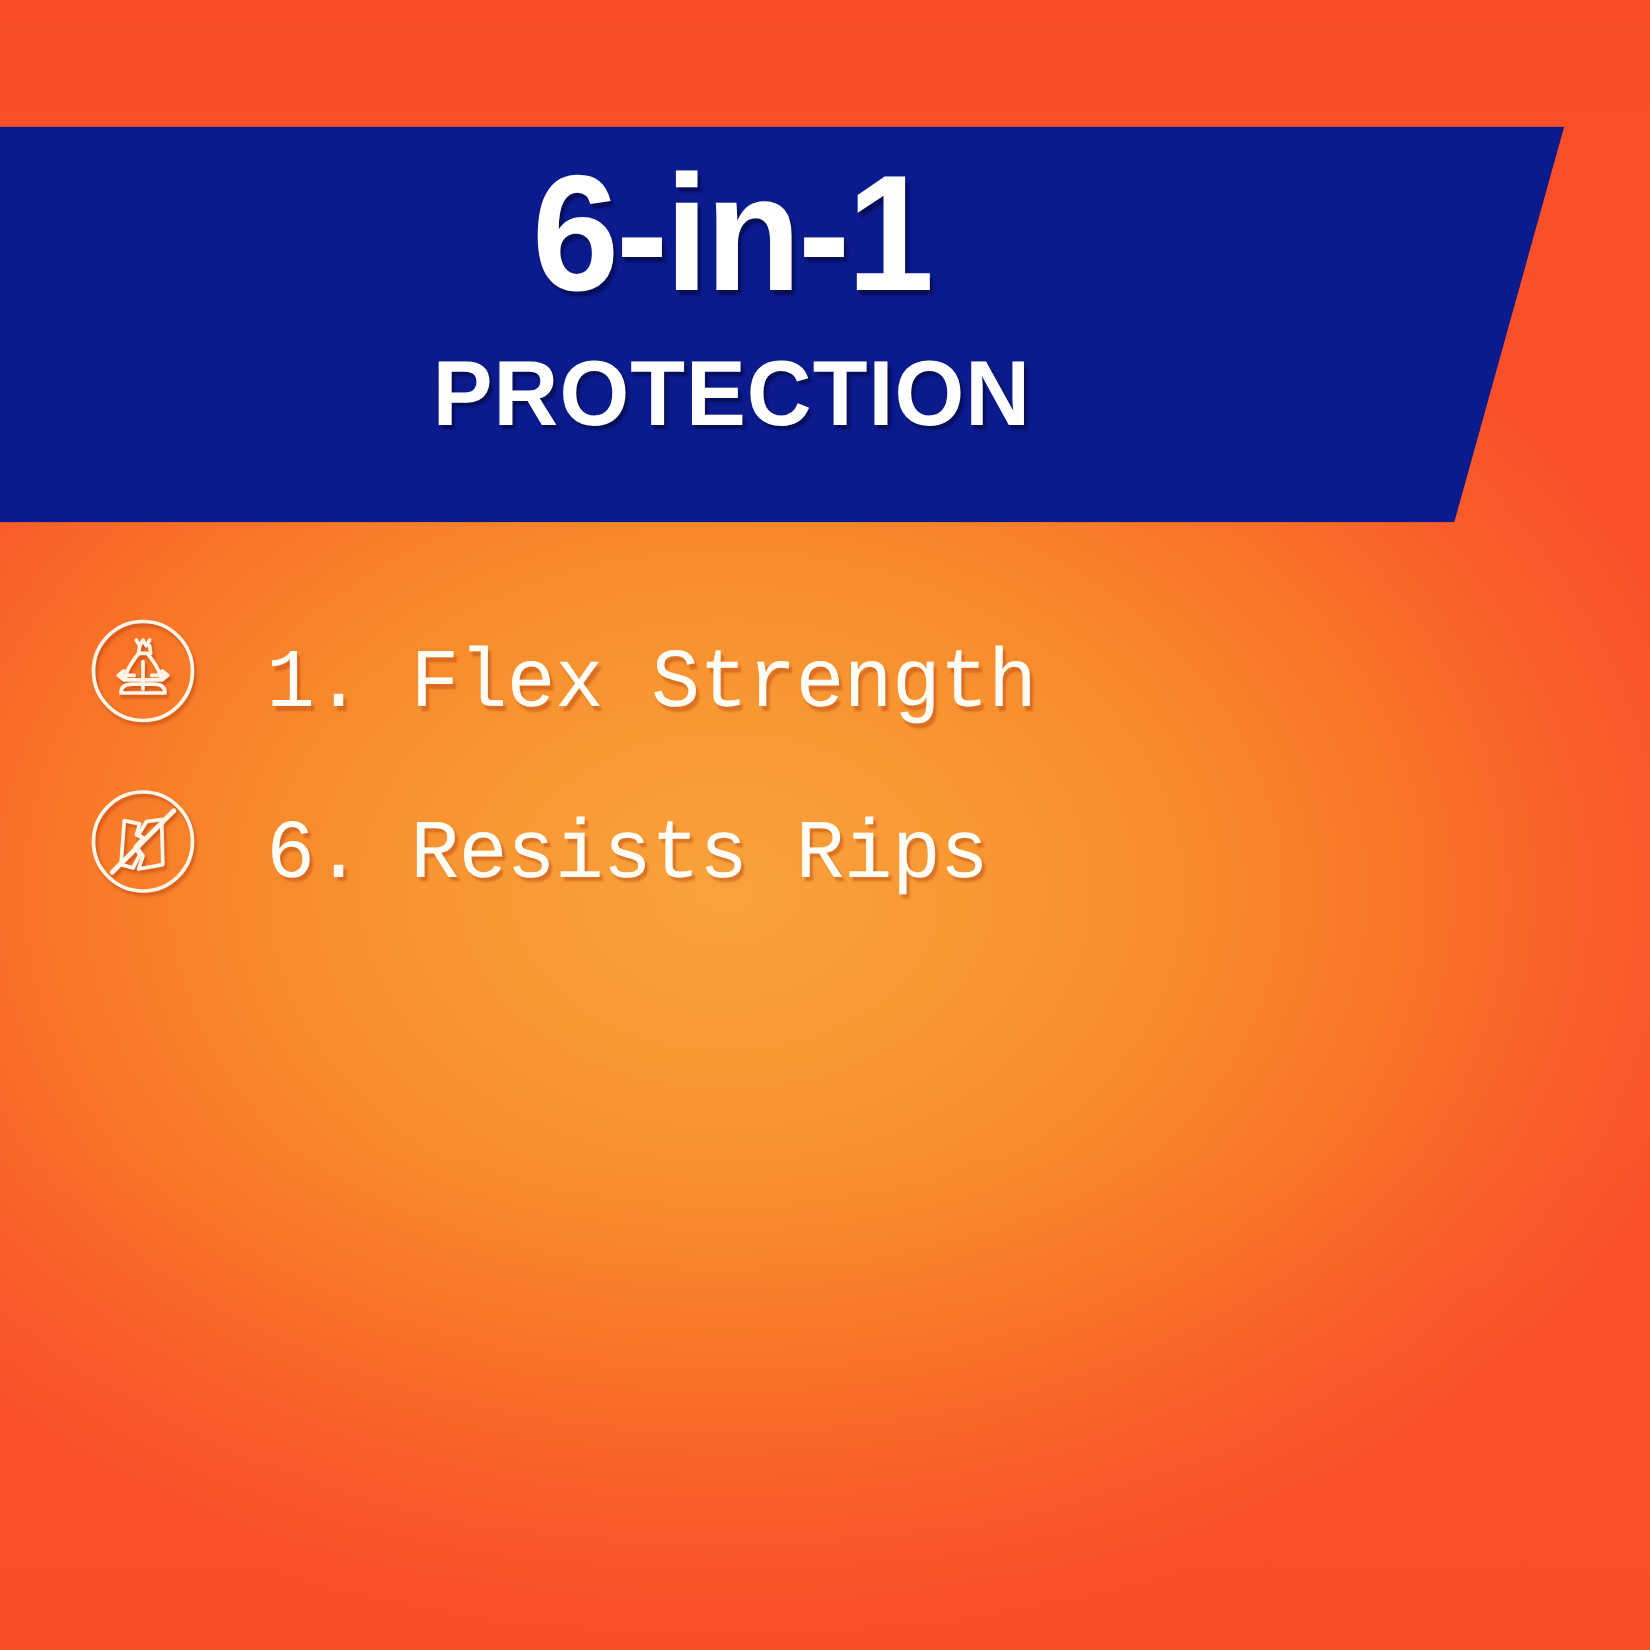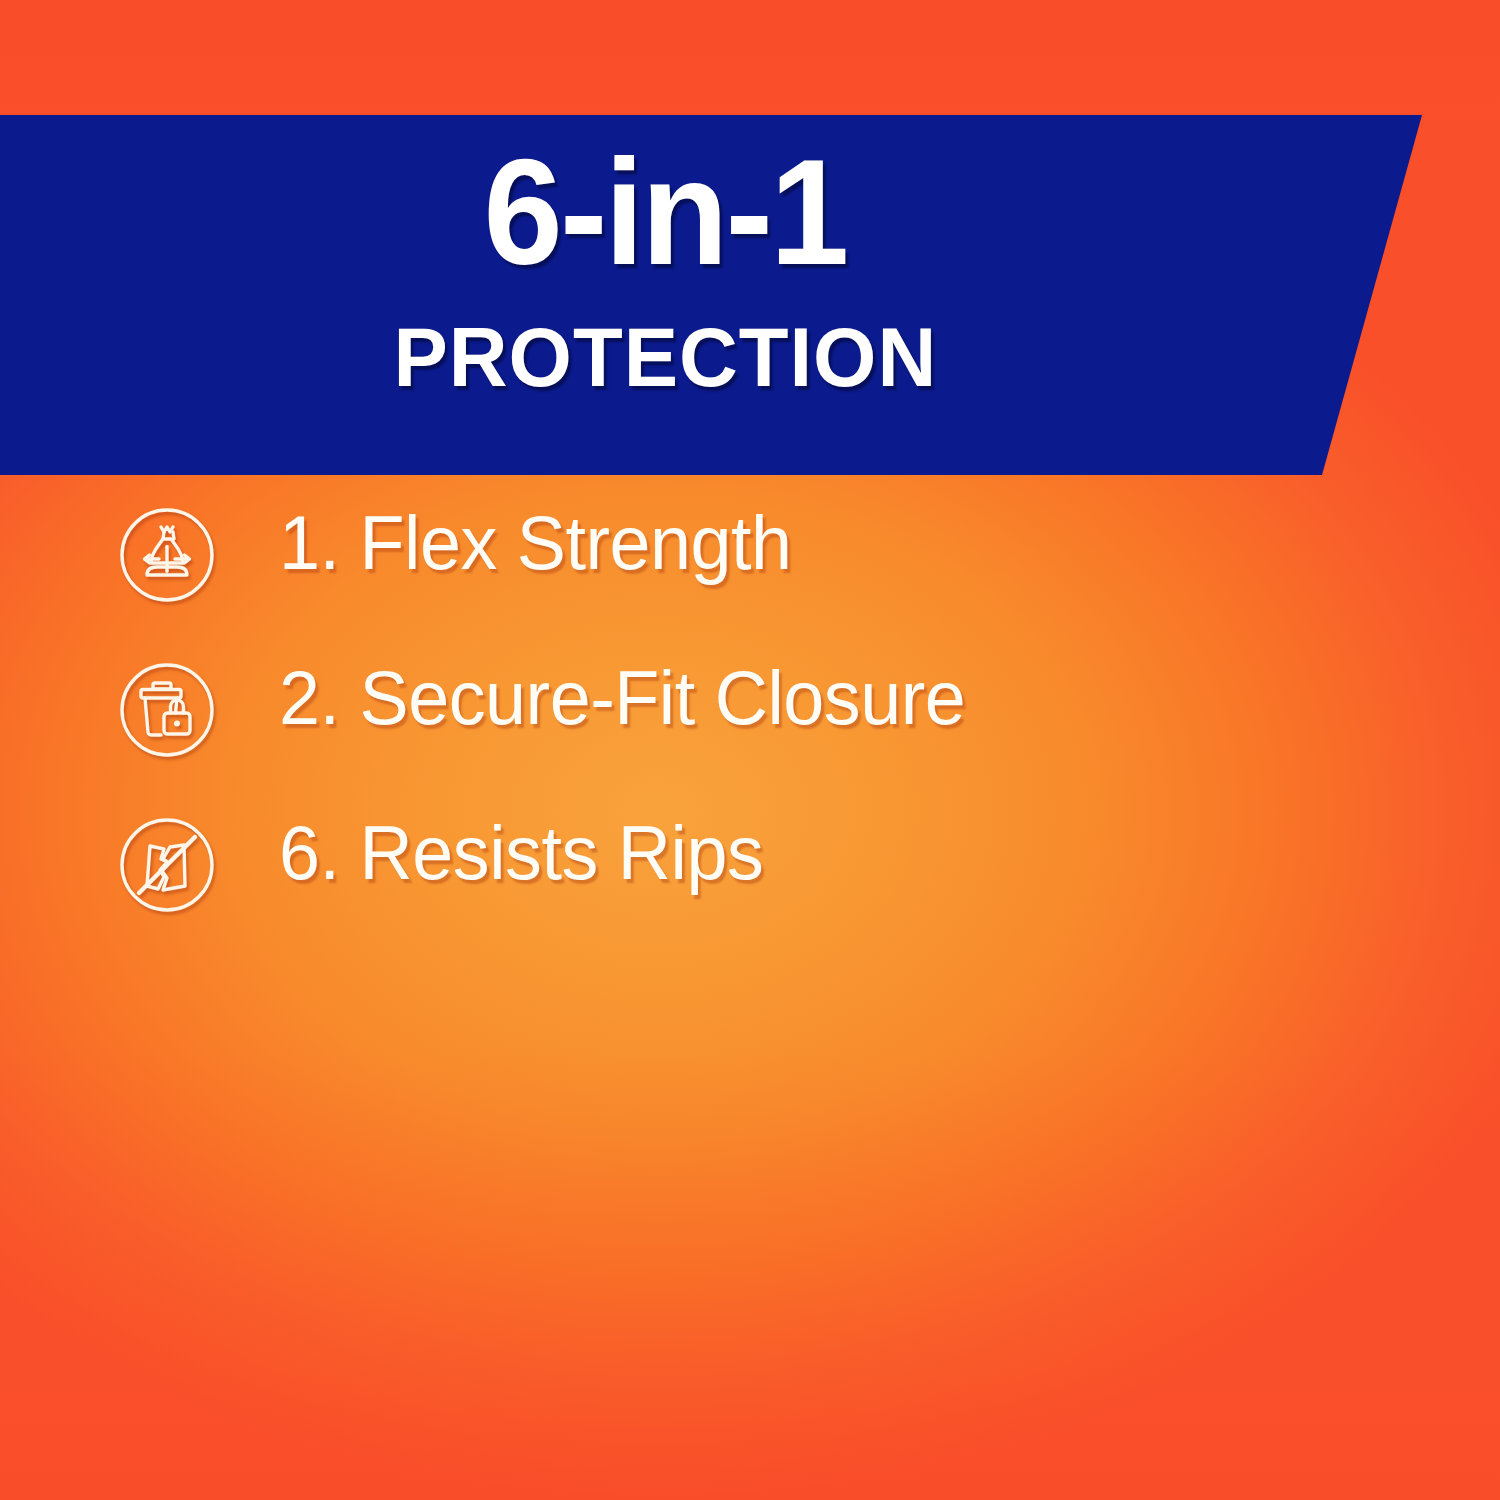--- a/index.html
+++ b/index.html
@@ -86,24 +86,25 @@
 
   
   #features {
     position: absolute;
     left: 0;
     top: 505px;
     width: 1500px;
   }
   .feature-row {
     display: flex;
-    align-items: flex-start;
+    align-items: flex-end;
     height: 155px;
-    padding-left: 117px;
+    padding-left: 80px;
     box-sizing: border-box;
+    font-family: Liberation Mono, monospace;
   }
   .feature-icon {
     flex: 0 0 auto;
     width: 100px;
     height: 100px;
     display: block;
   }
   .feature-icon svg {
     display: block;
     width: 100px;
@@ -149,35 +150,20 @@
           <path d="M46 34 C40 42 34 50 34 58 L66 58 C66 50 60 42 54 34 Z"></path>
           <rect x="48.3" y="40" width="3.4" height="28" rx="1.4" fill="#FFF5E8" stroke="none"></rect>
           <path d="M30 70 C30 64 34 62 40 62 L60 62 C66 62 70 64 70 70 L30 70 Z"></path>
           <path d="M42 54 L30 54 M32.5 50 L27.5 54 L32.5 58"></path>
           <path d="M58 54 L70 54 M67.5 50 L72.5 54 L67.5 58"></path>
         </svg>
       </span>
       <span class="feature-label">1. Flex Strength</span>
     </div>
 
-    <div class="feature-row">
-      <span class="feature-icon">
-        <svg viewBox="0 0 100 100" fill="none" stroke="#FFF5E8" stroke-width="3.4" stroke-linecap="round" stroke-linejoin="round">
-          <circle cx="50" cy="50" r="45"></circle>
-          <path d="M38 23 h14 a2 2 0 0 1 2 2 v4 h-18 v-4 a2 2 0 0 1 2 -2 z"></path>
-          <rect x="24" y="29.5" width="40" height="8.5" rx="2"></rect>
-          <path d="M28 38 L31 72 a3 3 0 0 0 3 3 h10"></path>
-          <path d="M60 38 L58.5 53"></path>
-          <rect x="47" y="53" width="26" height="21" rx="3.5"></rect>
-          <path d="M53.5 53 v-6.5 a6.5 6.5 0 0 1 13 0 V53"></path>
-          <circle cx="60" cy="63.5" r="3" fill="#FFF5E8" stroke="none"></circle>
-        </svg>
-      </span>
-      <span class="feature-label">2. Secure-Fit Closure</span>
-    </div>
 
 
 
 
     <div class="feature-row">
       <span class="feature-icon">
         <svg viewBox="0 0 100 100" fill="none" stroke="#FFF5E8" stroke-width="3.4" stroke-linecap="round" stroke-linejoin="round">
           <circle cx="50" cy="50" r="45"></circle>
           <path d="M33 31 L47 34 L44 44 L50 47 L43 55 L47 62 L41 74 L30 71 Z"></path>
           <path d="M53 32 L67 30 L68 71 L46 75 L50 63 L45 56 L52 48 L46 44 Z"></path>

